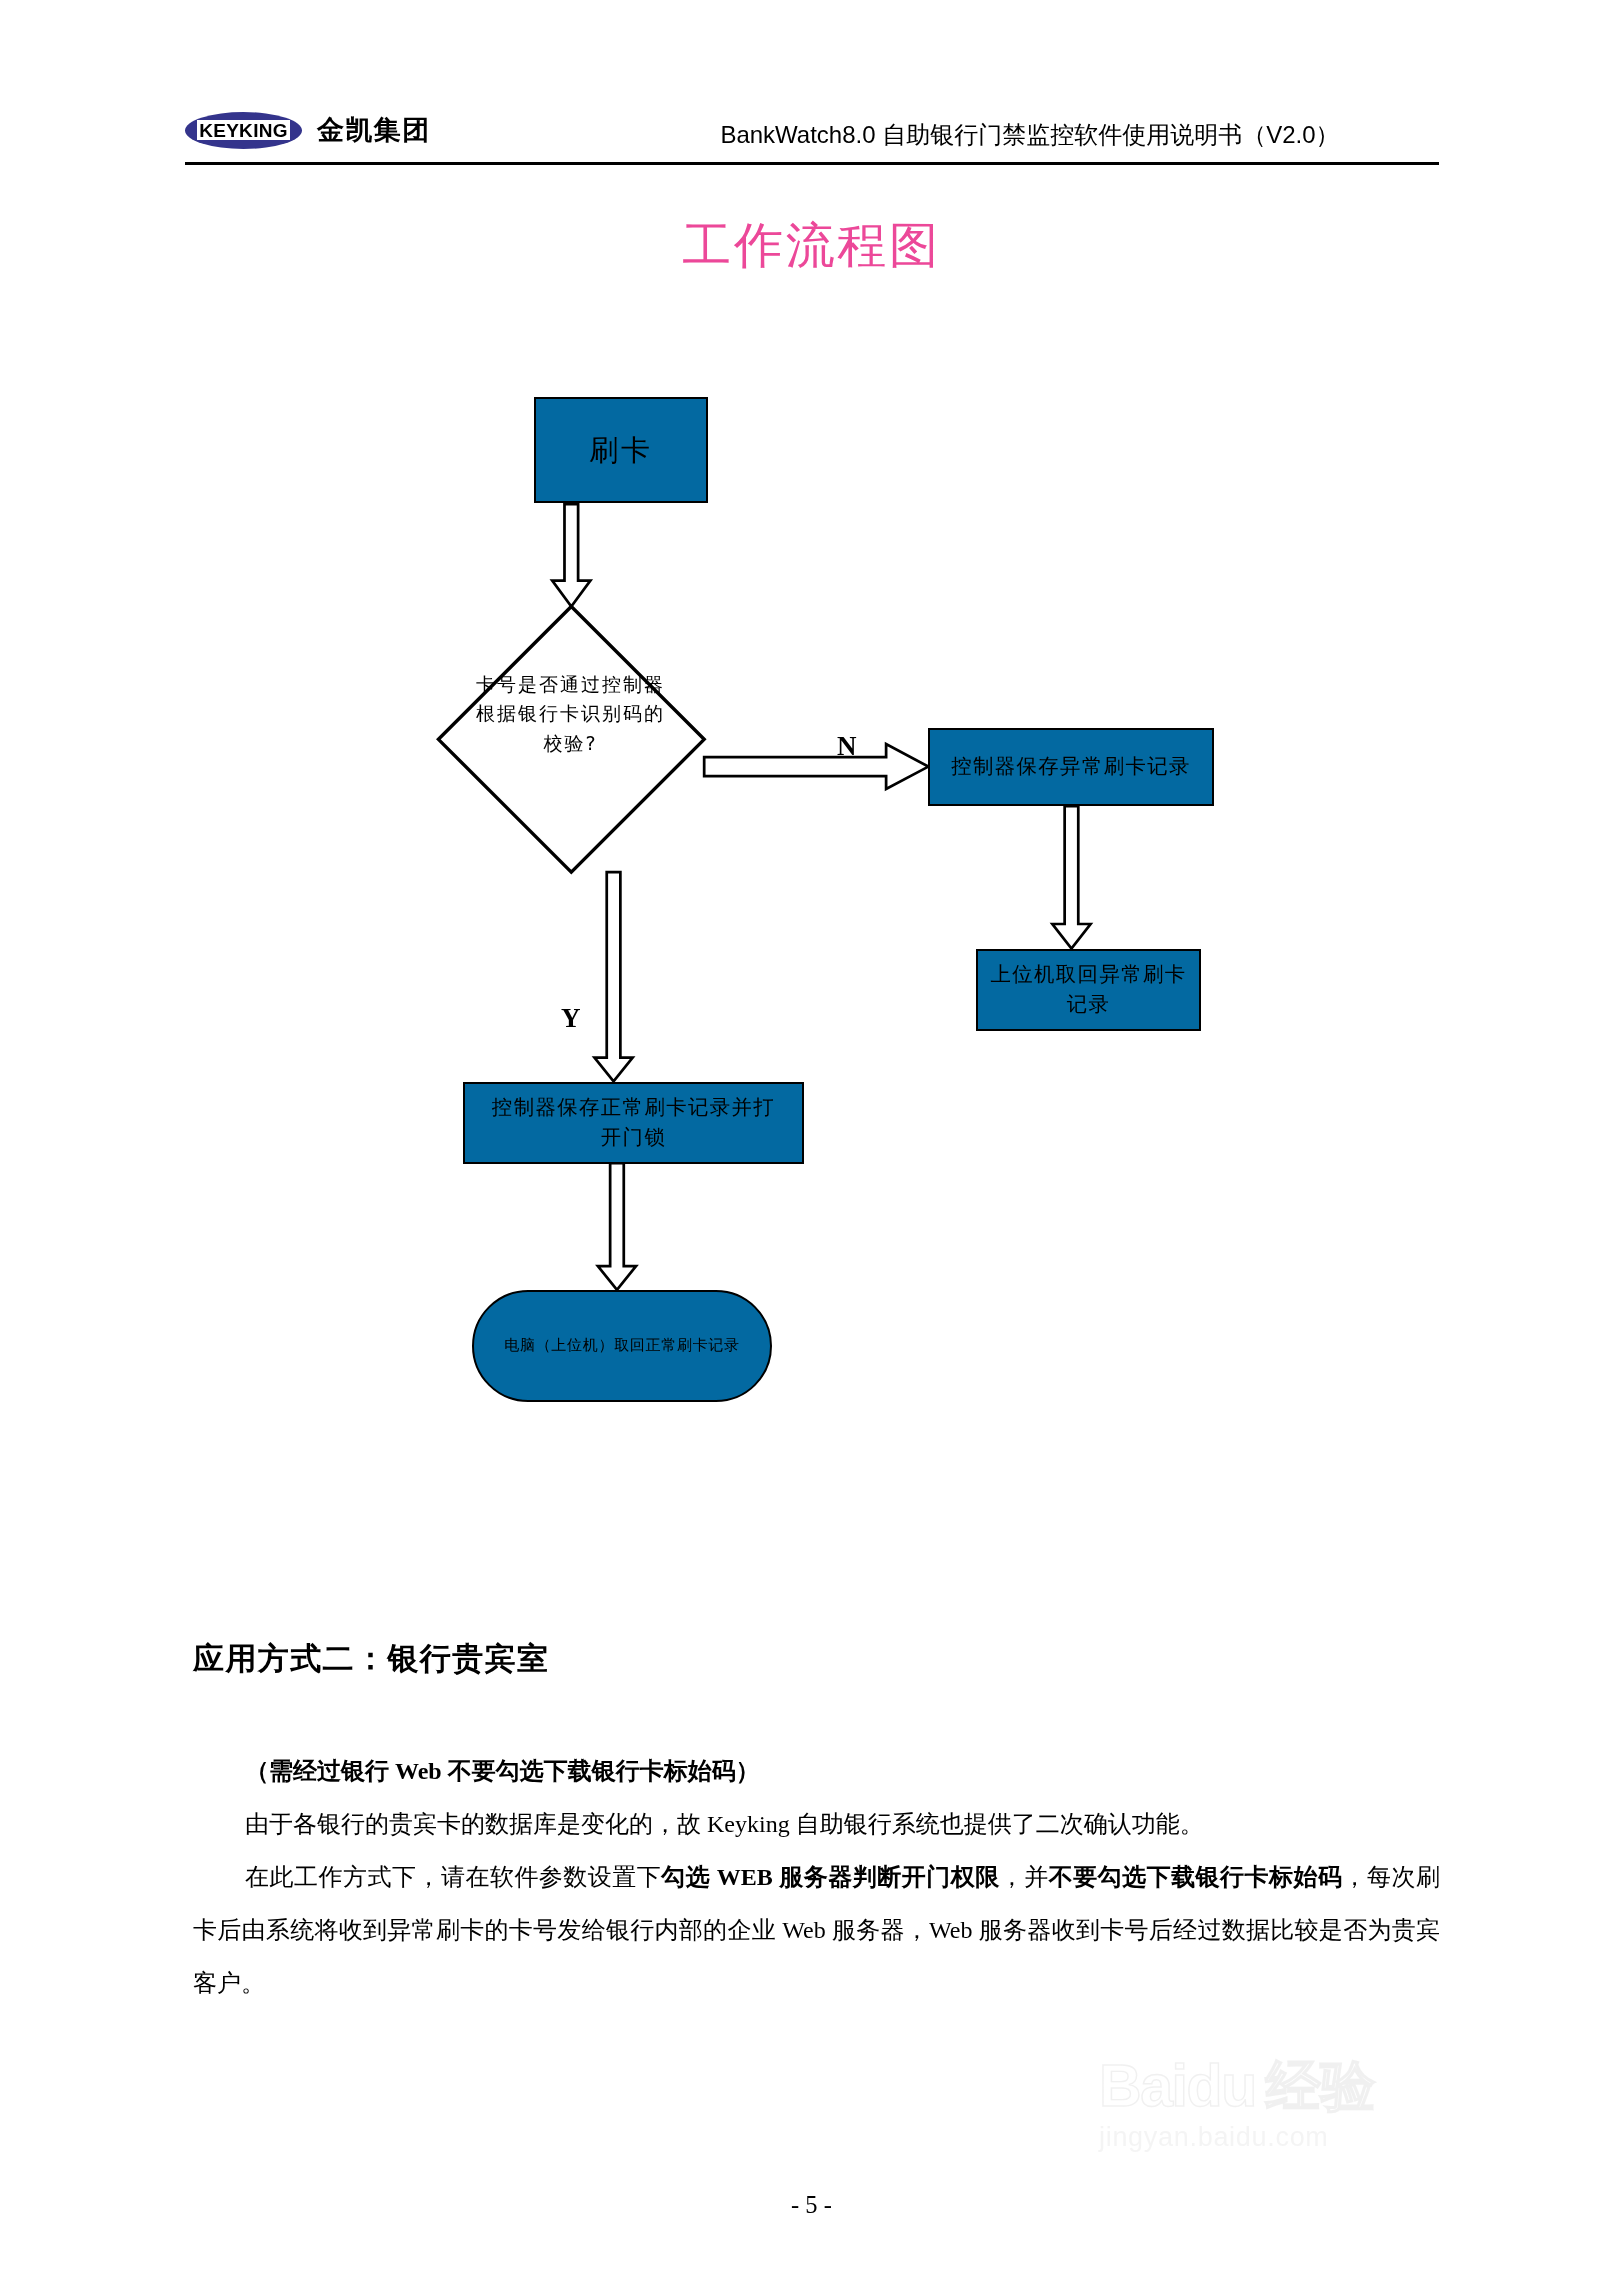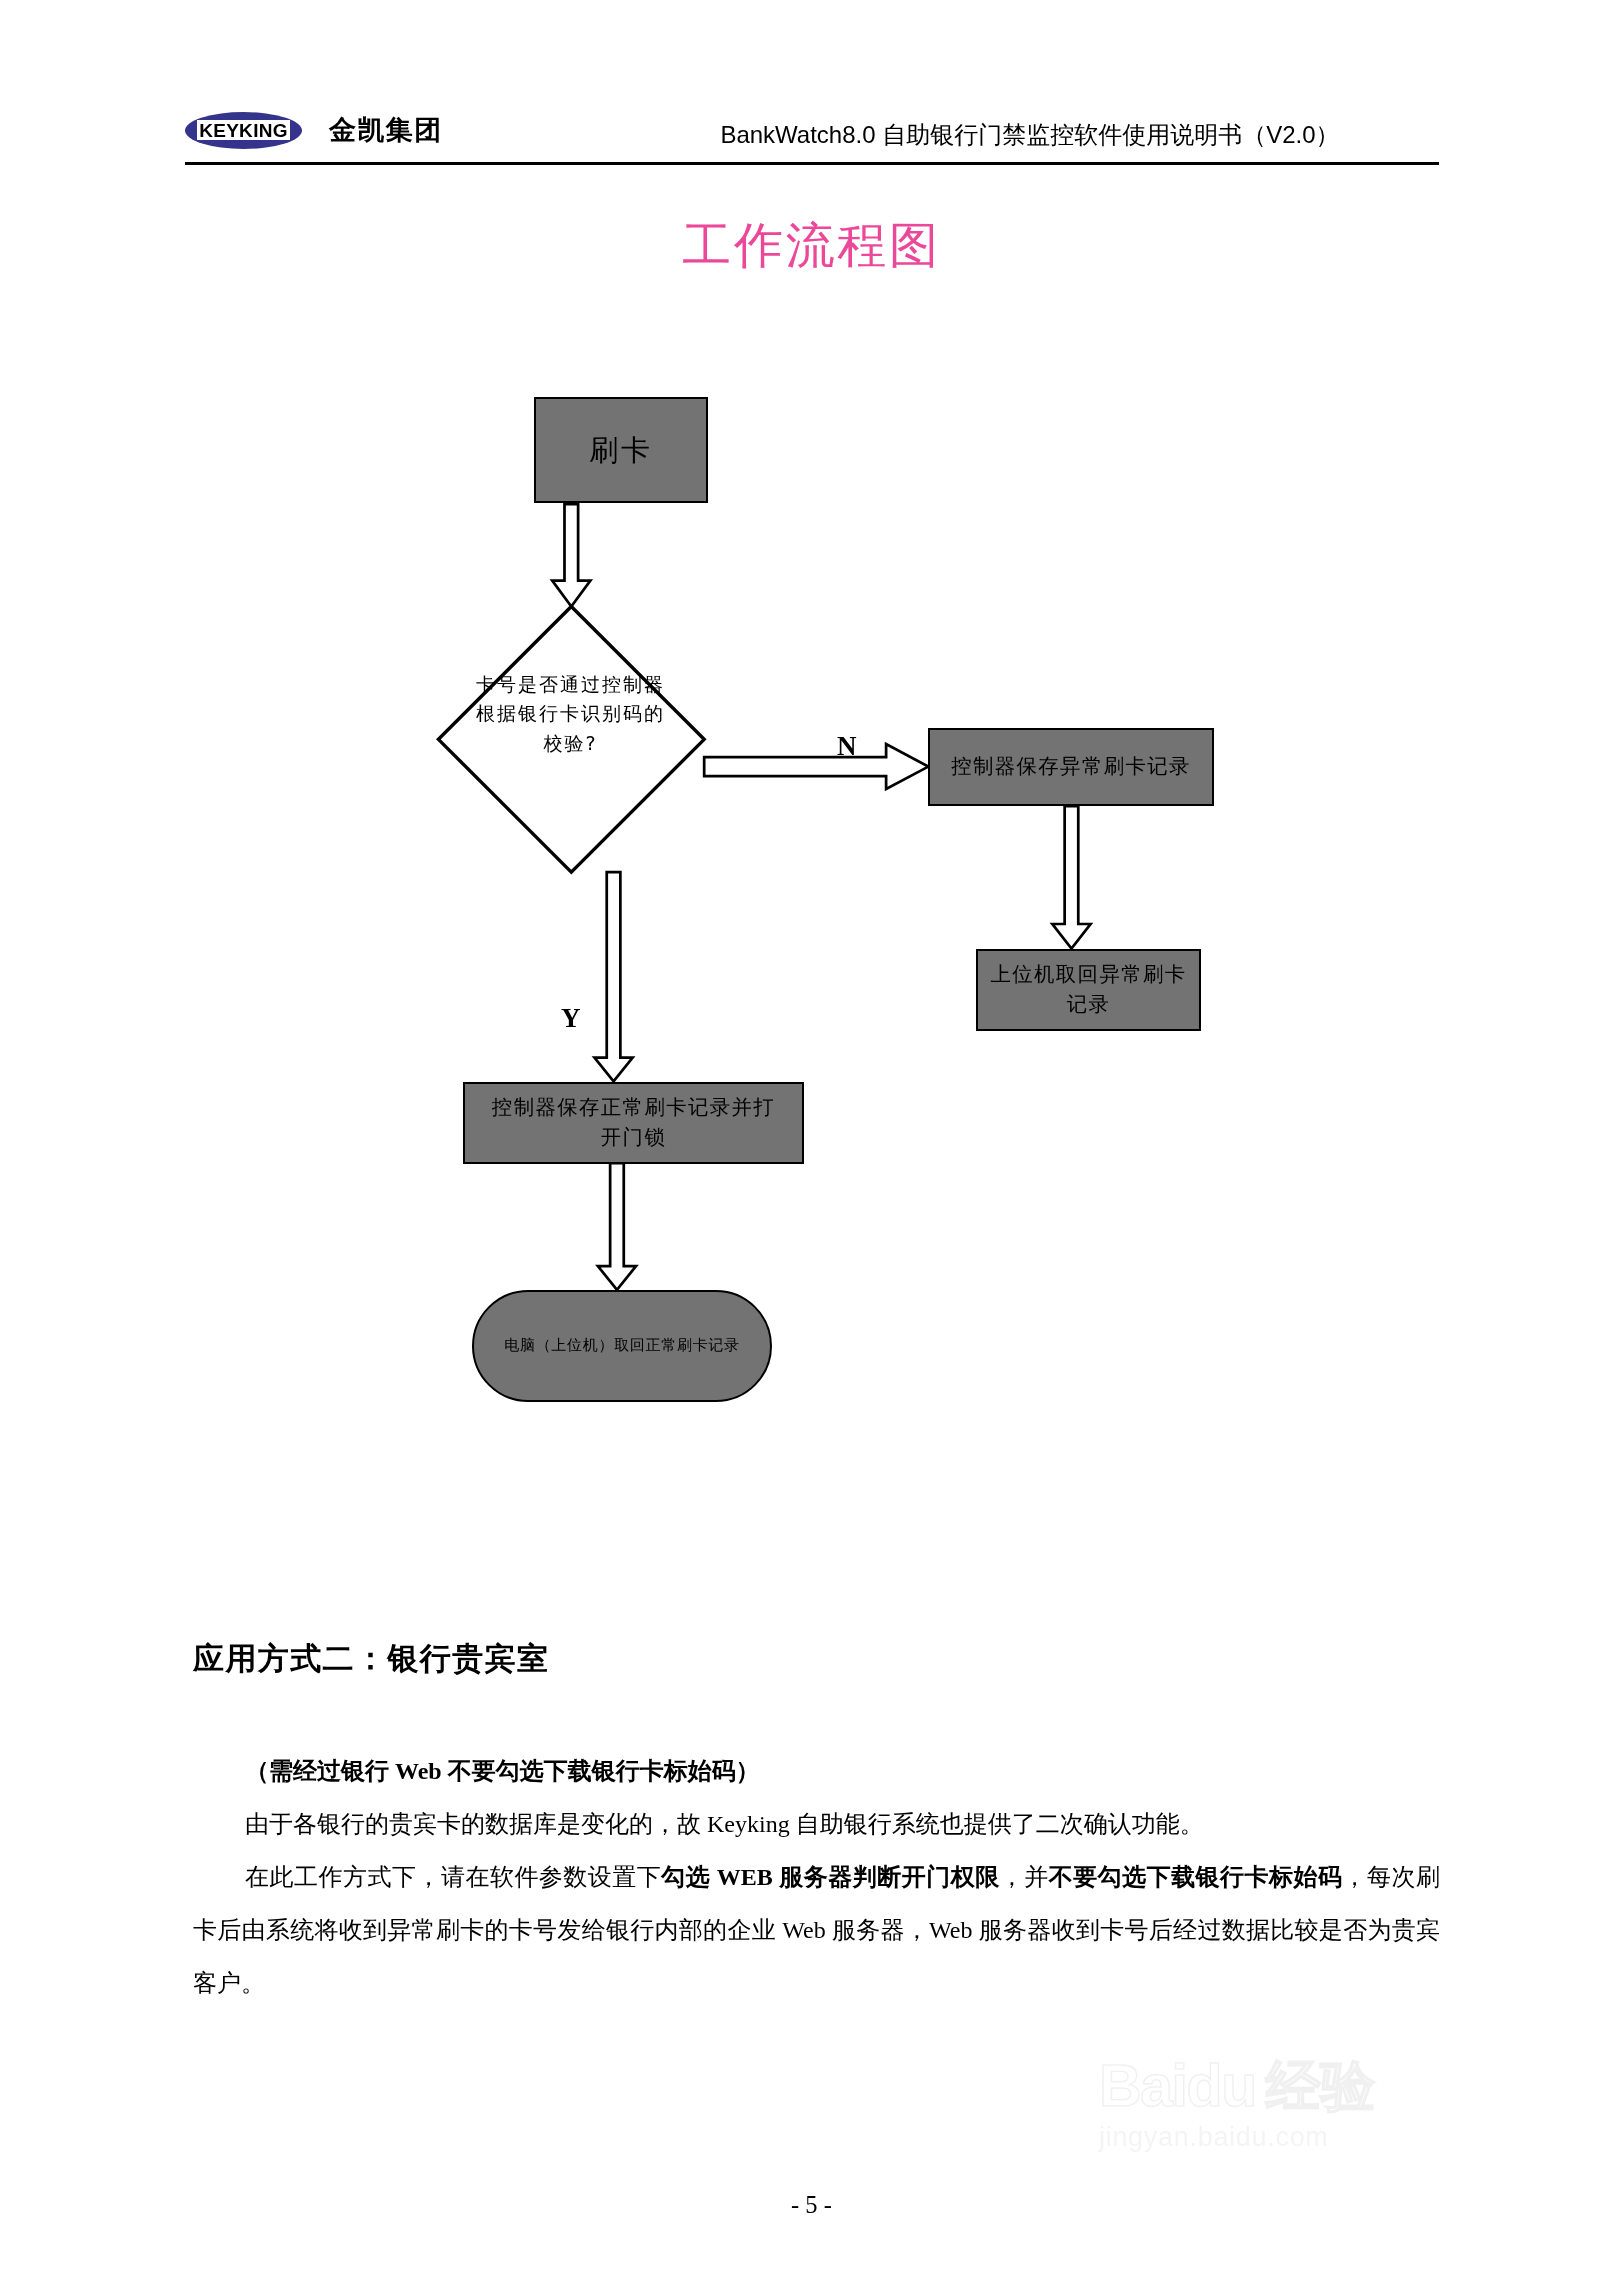--- a/index.html
+++ b/index.html
@@ -30,21 +30,21 @@
     top: 109px;
     width: 1254px;
     height: 61px;
   }
   #logo-wrap {
     position: absolute;
     left: 0;
     top: 2.7px;
     display: flex;
     align-items: flex-start;
-    gap: 27px;
+    gap: 15px;
   }
   #logo-badge {
     position: relative;
     width: 117px;
     height: 37px;
     background: #34348c;
     border-radius: 50% / 50%;
     display: flex;
     align-items: center;
     justify-content: center;
@@ -106,21 +106,21 @@
     left: 0;
     top: 0;
     width: 1623px;
     height: 2295px;
     pointer-events: none;
   }
   .node {
     position: absolute;
     box-sizing: border-box;
     border: 2.7px solid #000000;
-    background: #737373;
+    background: #0369a1;
     display: flex;
     align-items: center;
     justify-content: center;
     text-align: center;
     font-family: "DejaVu Sans", "Liberation Sans", sans-serif;
     color: #000000;
     line-height: 1.45;
     pointer-events: auto;
   }
 

